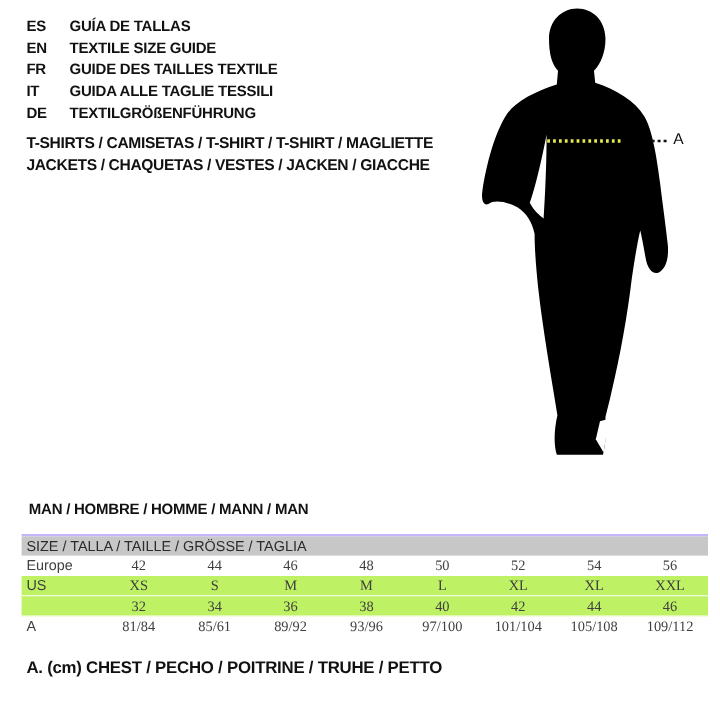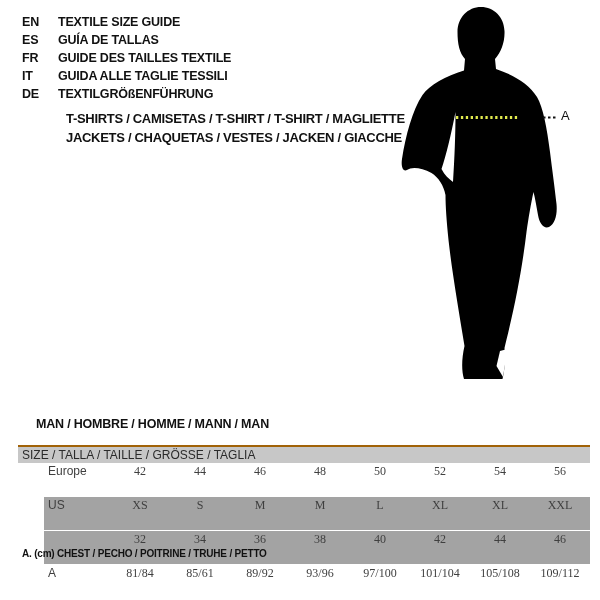--- a/index.html
+++ b/index.html
@@ -5,47 +5,47 @@
   html,body { margin:0; padding:0; background:#fff; }
   .canvas {
     position:relative; width:600px; height:600px; background:#ffffff;
     font-family:"Liberation Sans", sans-serif; color:#111; overflow:hidden;
   }
   
   .lang-list { position:absolute; left:22px; top:13px; font-weight:700; font-size:12.5px; letter-spacing:-0.2px; }
   .lang-row  { height:18px; line-height:18px; white-space:nowrap; }
   .lang-code { display:inline-block; width:36px; }
   
-  .cat { position:absolute; left:22px; top:109px; font-weight:700; font-size:13px; line-height:19px; letter-spacing:-0.3px; white-space:nowrap;margin-left:44px; }
+  .cat { position:absolute; left:22px; top:109px; font-weight:700; font-size:13px; line-height:19px; letter-spacing:-0.3px; white-space:nowrap; }
   
   .figure-svg { position:absolute; left:400px; top:5px; width:175px; height:382px; }
   .measure-label { position:absolute; left:561px; top:108px; font-size:13px; font-weight:500; }
   
-  .section-title { position:absolute; left:36px; top:417px; font-weight:700; font-size:12.5px; letter-spacing:-0.2px; white-space:nowrap; }
+  .section-title { position:absolute; left:24px; top:417px; font-weight:700; font-size:12.5px; letter-spacing:-0.2px; white-space:nowrap; }
   
-  .size-table { position:absolute; left:18px; top:445px; width:572px; font-size:12px; color:#3f3f3f; border-top:2px solid #a16207; }
+  .size-table { position:absolute; left:18px; top:445px; width:572px; font-size:12px; color:#3f3f3f; border-top:2px solid #c4b5fd; }
   .thead { height:16px; line-height:16px; background:#c7c7c7; padding-left:4px; color:#2b2b2b; white-space:nowrap; }
-  .trow  { display:flex; height:34px; line-height:17px;margin-left:26px; }
-  .trow.shaded { background:#a3a3a3; box-shadow: inset 0 -1px 0 #ffffff; justify-content: center; }
+  .trow  { display:flex; height:17px; line-height:17px; }
+  .trow.shaded { background:#bef264; box-shadow: inset 0 -1px 0 #ffffff; justify-content: center; }
   .tlabel { width:66px; padding-left:4px; box-sizing:border-box; }
   .tcell  { flex:1; text-align:center;font-family:Liberation Serif, serif; }
   
-  .footnote { position:absolute; left:22px; top:548px; font-weight:700; font-size:10px; letter-spacing:-0.2px; white-space:nowrap;text-align:center; }
+  .footnote { position:absolute; left:22px; top:548px; font-weight:700; font-size:14px; letter-spacing:-0.2px; white-space:nowrap;text-align:center; }
 </style>
 </head>
 <body>
 
 <div class="canvas">
 
   <div class="lang-list">
     <div class="lang-row">
-      <span class="lang-code">EN</span><span>TEXTILE SIZE GUIDE</span>
+      <span class="lang-code">ES</span><span>GUÍA DE TALLAS</span>
     </div>
     <div class="lang-row">
-      <span class="lang-code">ES</span><span>GUÍA DE TALLAS</span>
+      <span class="lang-code">EN</span><span>TEXTILE SIZE GUIDE</span>
     </div>
     <div class="lang-row">
       <span class="lang-code">FR</span><span>GUIDE DES TAILLES TEXTILE</span>
     </div>
     <div class="lang-row">
       <span class="lang-code">IT</span><span>GUIDA ALLE TAGLIE TESSILI</span>
     </div>
     <div class="lang-row">
       <span class="lang-code">DE</span><span>TEXTILGRÖßENFÜHRUNG</span>
     </div>

